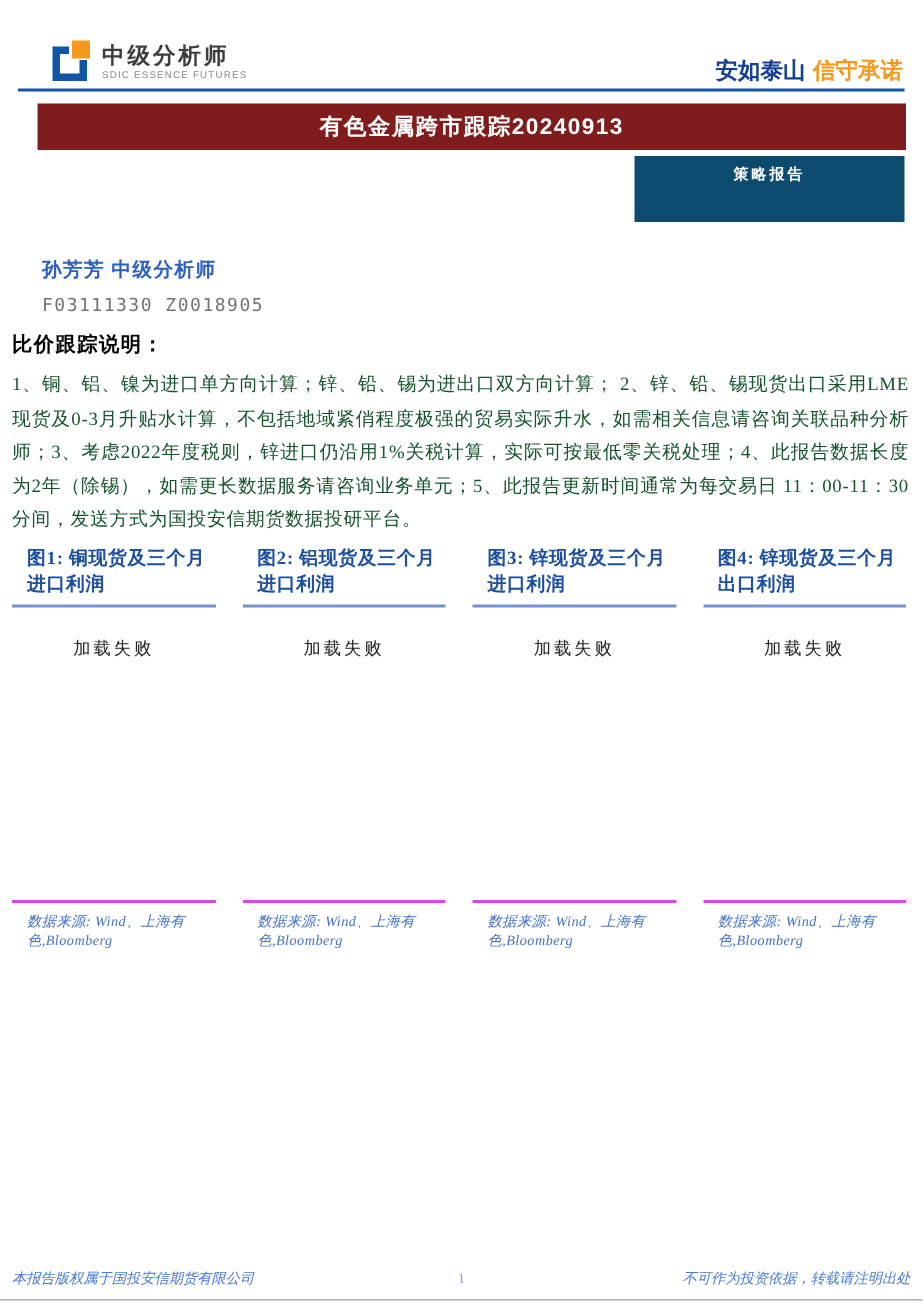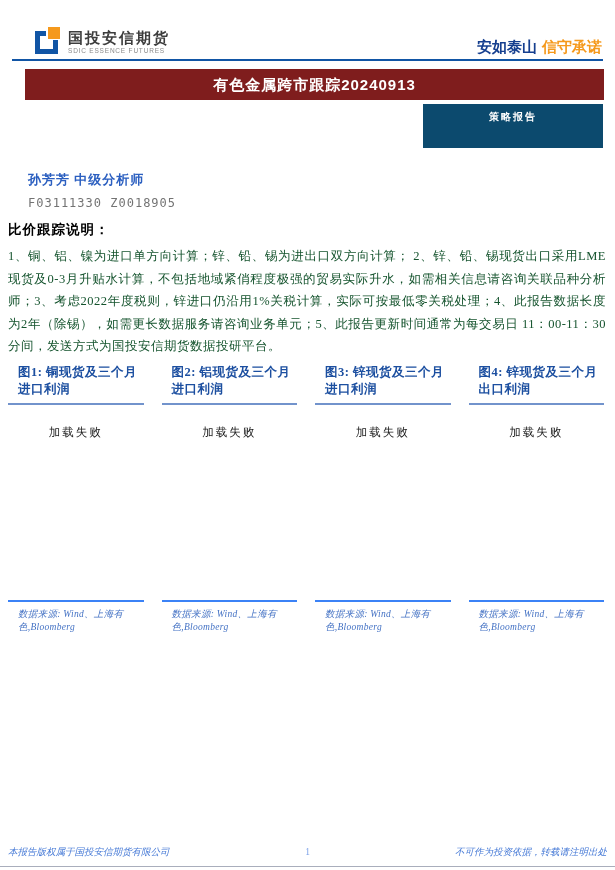--- a/index.html
+++ b/index.html
@@ -71,21 +71,21 @@
 
   
   .figure-grid {
     margin: 6px 11px 0 8px;
     display: grid; grid-template-columns: 1fr 1fr 1fr 1fr; column-gap: 18px; row-gap: 15px;
   }
   .fig-title {
     color: #1c4fa0; font-weight: bold; font-size: 12.5px;
     padding: 0 0 5px 10px; border-bottom: 2px solid #7293cc; letter-spacing: 0.5px;
   }
-  .fig-body { height: 197px; border-bottom: 2px solid #3b82f6; }
+  .fig-body { height: 197px; border-bottom: 2px solid #d946ef; }
   .fig-placeholder {
     padding-top: 20px; text-align: center; font-size: 11.5px; color: #222;
     letter-spacing: 2px;
   }
   .fig-source {
     padding: 6px 0 0 10px; color: #4472c4; font-style: italic; font-size: 9.5px;
     letter-spacing: 0.3px;
   }
 
   
@@ -102,21 +102,21 @@
 </head>
 <body>
 
 <div class="header">
   <div class="logo">
     <svg class="logo-icon" viewBox="0 0 30 30" aria-hidden="true">
       <rect x="16" y="1" width="12" height="12" fill="#f5991c"></rect>
       <path d="M26 14 V28 H3 V5 H14 V10 H8 V23 H21 V14 Z" fill="#1155a5"></path>
     </svg>
     <div>
-      <div class="logo-title">国投安信期货</div>
+      <div class="logo-title">中级分析师</div>
       <div class="logo-subtitle">SDIC ESSENCE FUTURES</div>
     </div>
   </div>
   <div class="slogan">
     <span class="slogan-primary">安如泰山</span><span class="slogan-secondary">信守承诺</span>
   </div>
 </div>
 <div class="header-rule"></div>
 
 <div class="title-bar">有色金属跨市跟踪20240913</div>

